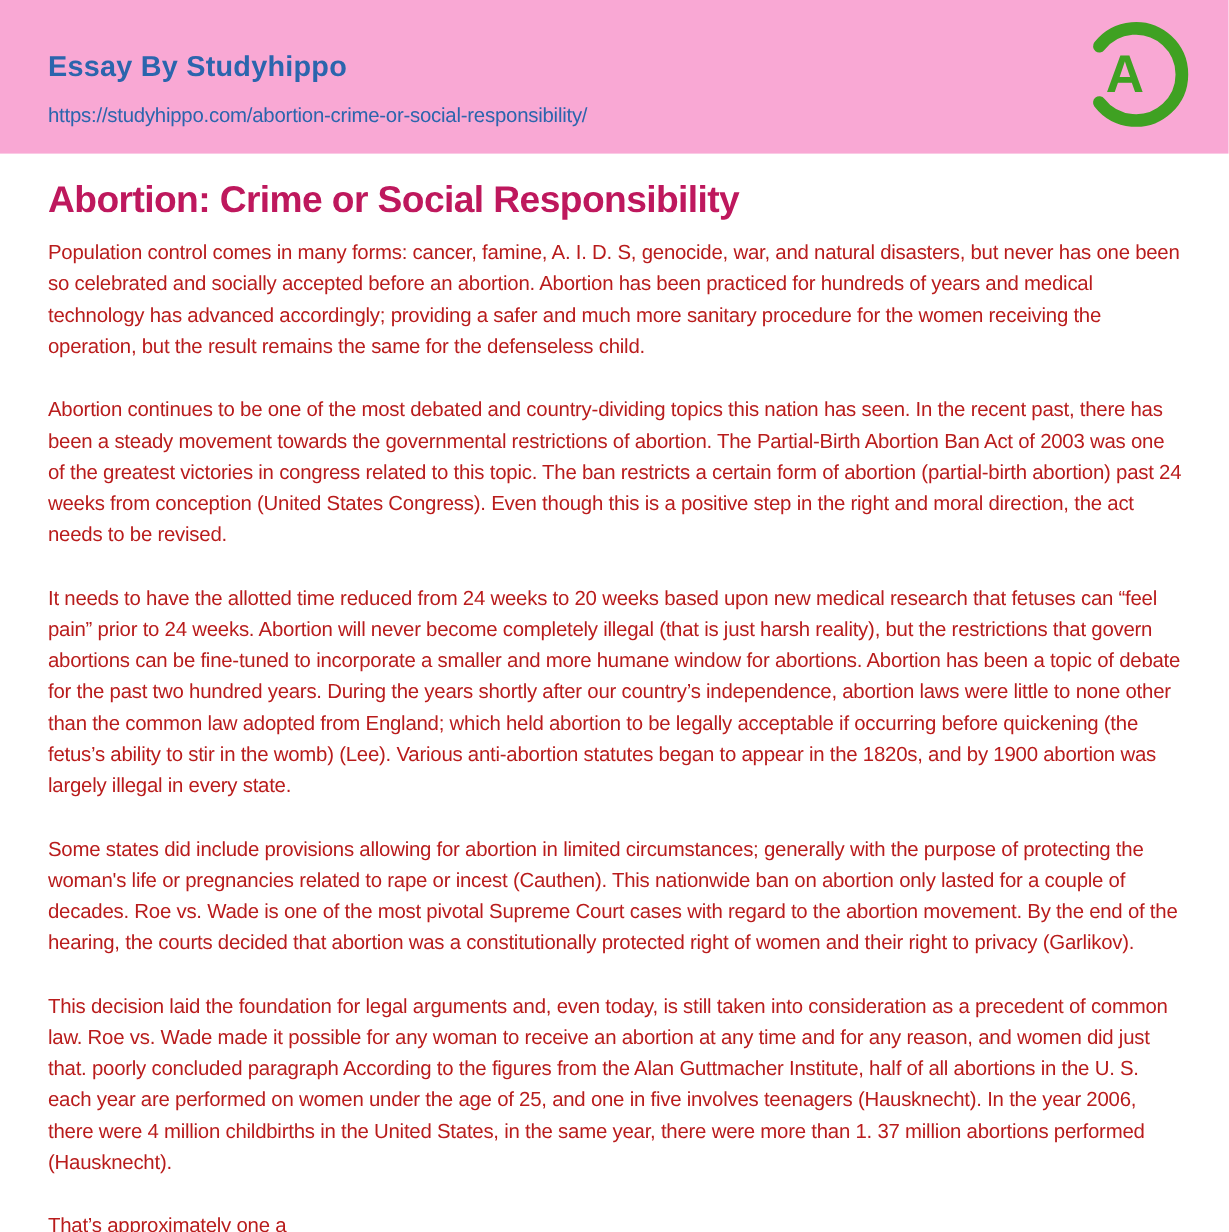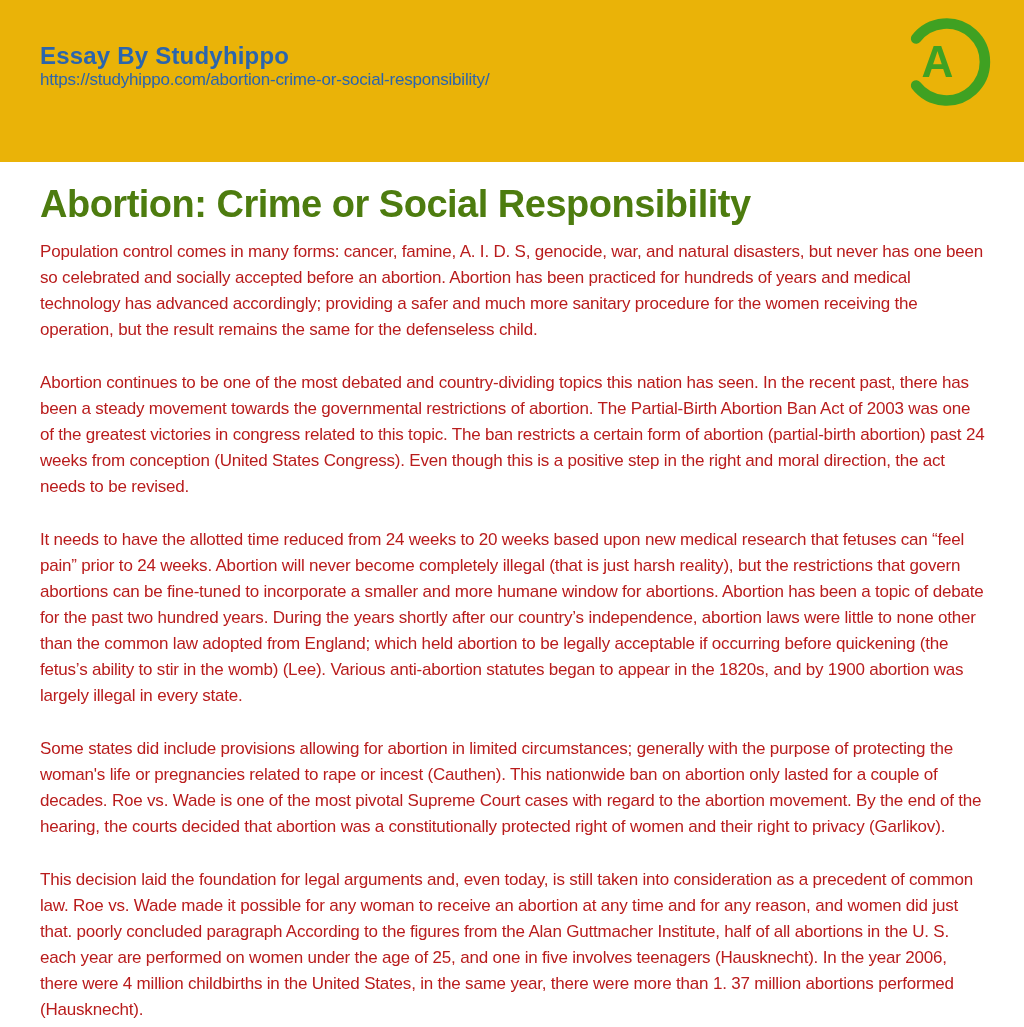--- a/index.html
+++ b/index.html
@@ -10,56 +10,57 @@
   }
   .page {
     width: 1024px;
     min-height: 1027px;
     background: #ffffff;
     overflow: hidden;
   }
   
   .header {
     position: relative;
-    height: 162px;
-    background: #eab308;
+    height: 128px;
+    background: #f9a8d4;
   }
   .header-text {
     padding: 42px 0 0 40px;
   }
   .site-label {
     font-size: 24px;
     font-weight: bold;
     letter-spacing: 0.2px;
     color: #2b65ad;
   }
   .site-url {
     display: inline-block;
+    margin-top: 17px;
     font-size: 17px;
     color: #2b65ad;
     text-decoration: none;
     letter-spacing: -0.2px;
   }
   .logo {
     position: absolute;
     top: 14px;
     right: 30px;
     width: 96px;
     height: 96px;
   }
   
   .content {
     padding: 21px 38px 0 40px;
   }
   .article-title {
     margin: 0 0 13px 0;
-    font-size: 38px;
+    font-size: 31px;
     font-weight: bold;
     letter-spacing: -0.5px;
-    color: #4d7c0f;
+    color: #be185d;
   }
   .article-body p {
     margin: 0 0 27px 0;
     font-size: 17px;
     line-height: 26px;
     letter-spacing: -0.2px;
     color: #b91c1c;
   }
 </style>
 </head>

